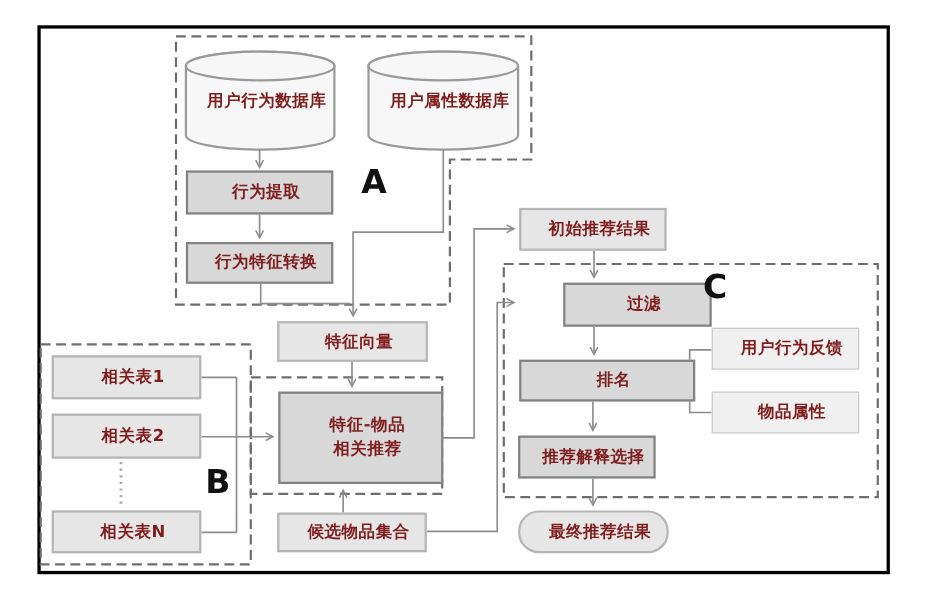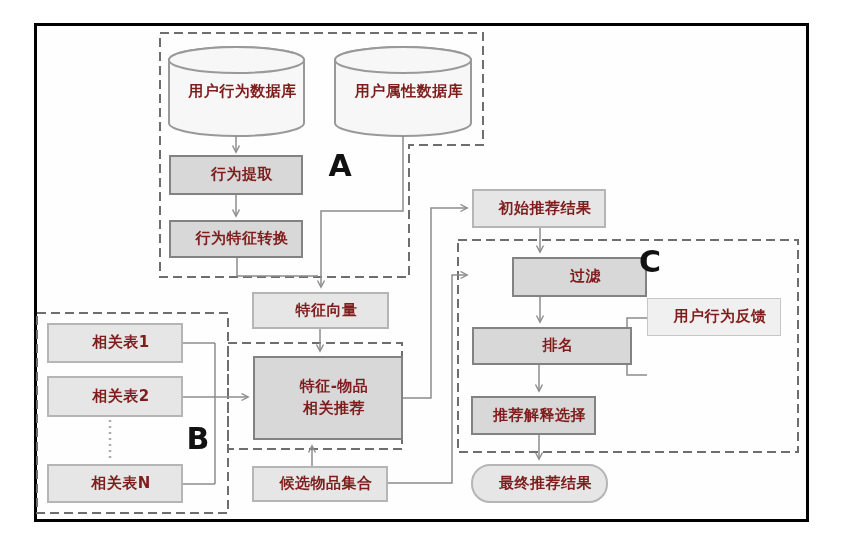--- a/index.html
+++ b/index.html
@@ -135,16 +135,19 @@
   </div>
   <div class="node proc" style="left:471px;top:396px;width:125px;height:39px;">
     <span>推荐解释选择</span>
   </div>
   <div class="node io" style="left:471px;top:464px;width:137px;height:39px;border-radius:19px;">
     <span>最终推荐结果</span>
   </div>
   <div class="node side" style="left:647px;top:298px;width:134px;height:38px;">
     <span>用户行为反馈</span>
   </div>
+  <div class="node side" style="left:647px;top:356px;width:134px;height:38px;">
+    <span>物品属性</span>
+  </div>
   <div class="group-label" style="left:630px;top:240px;width:40px;height:42px;">
     <span>C</span>
   </div>
 </div>
 
 </body></html>

